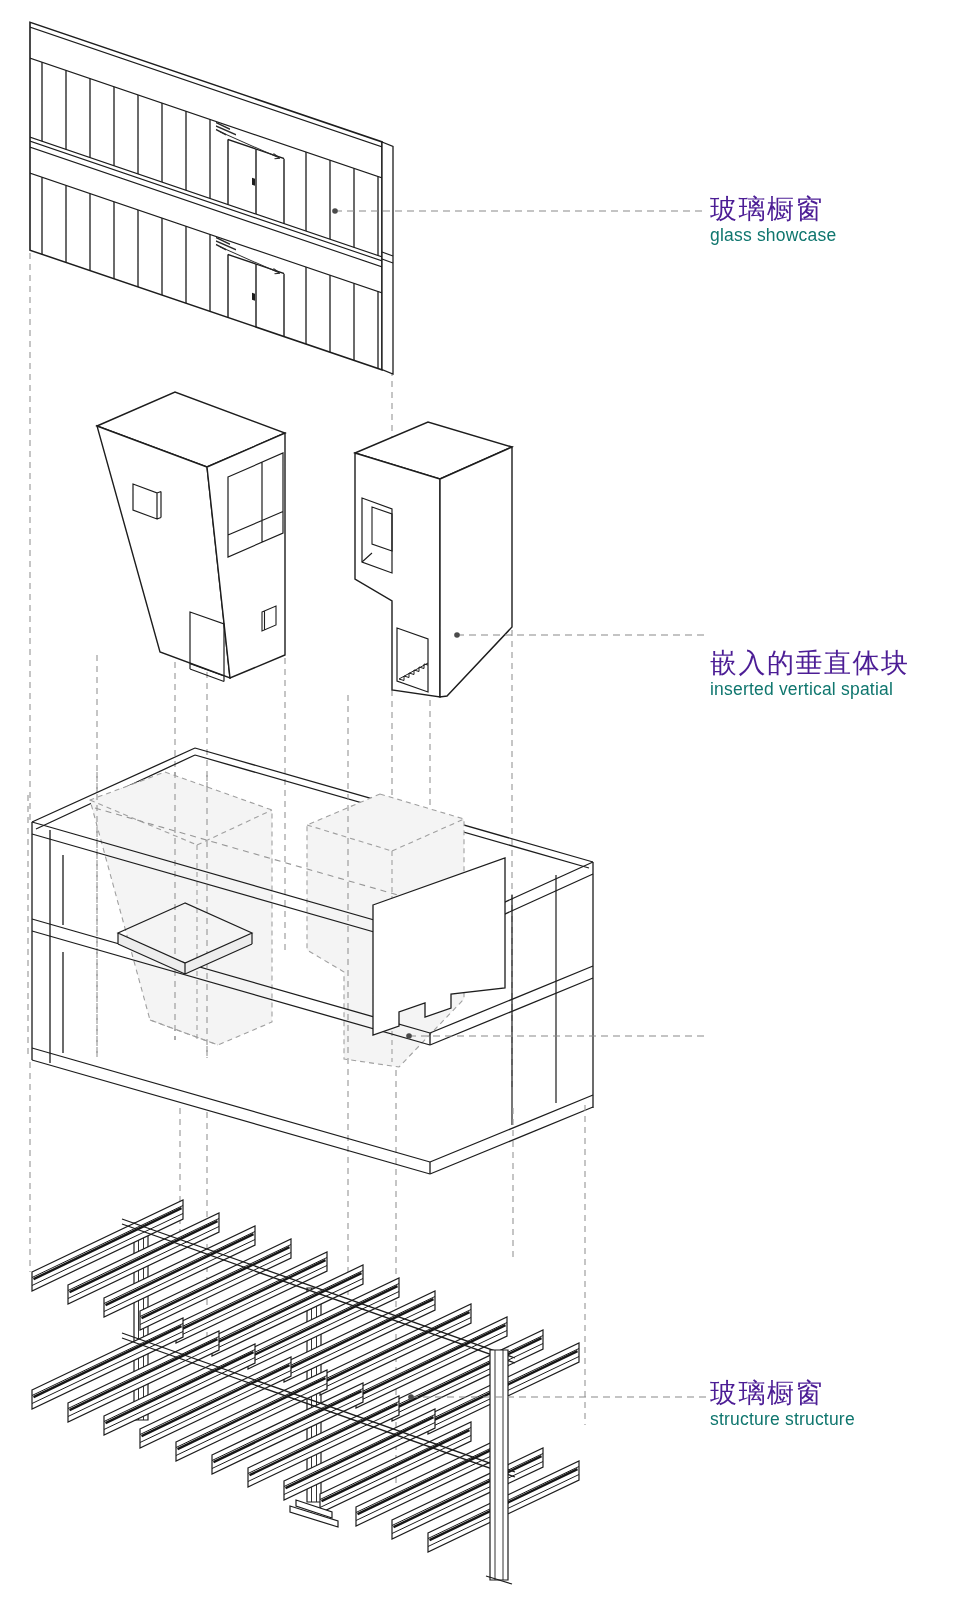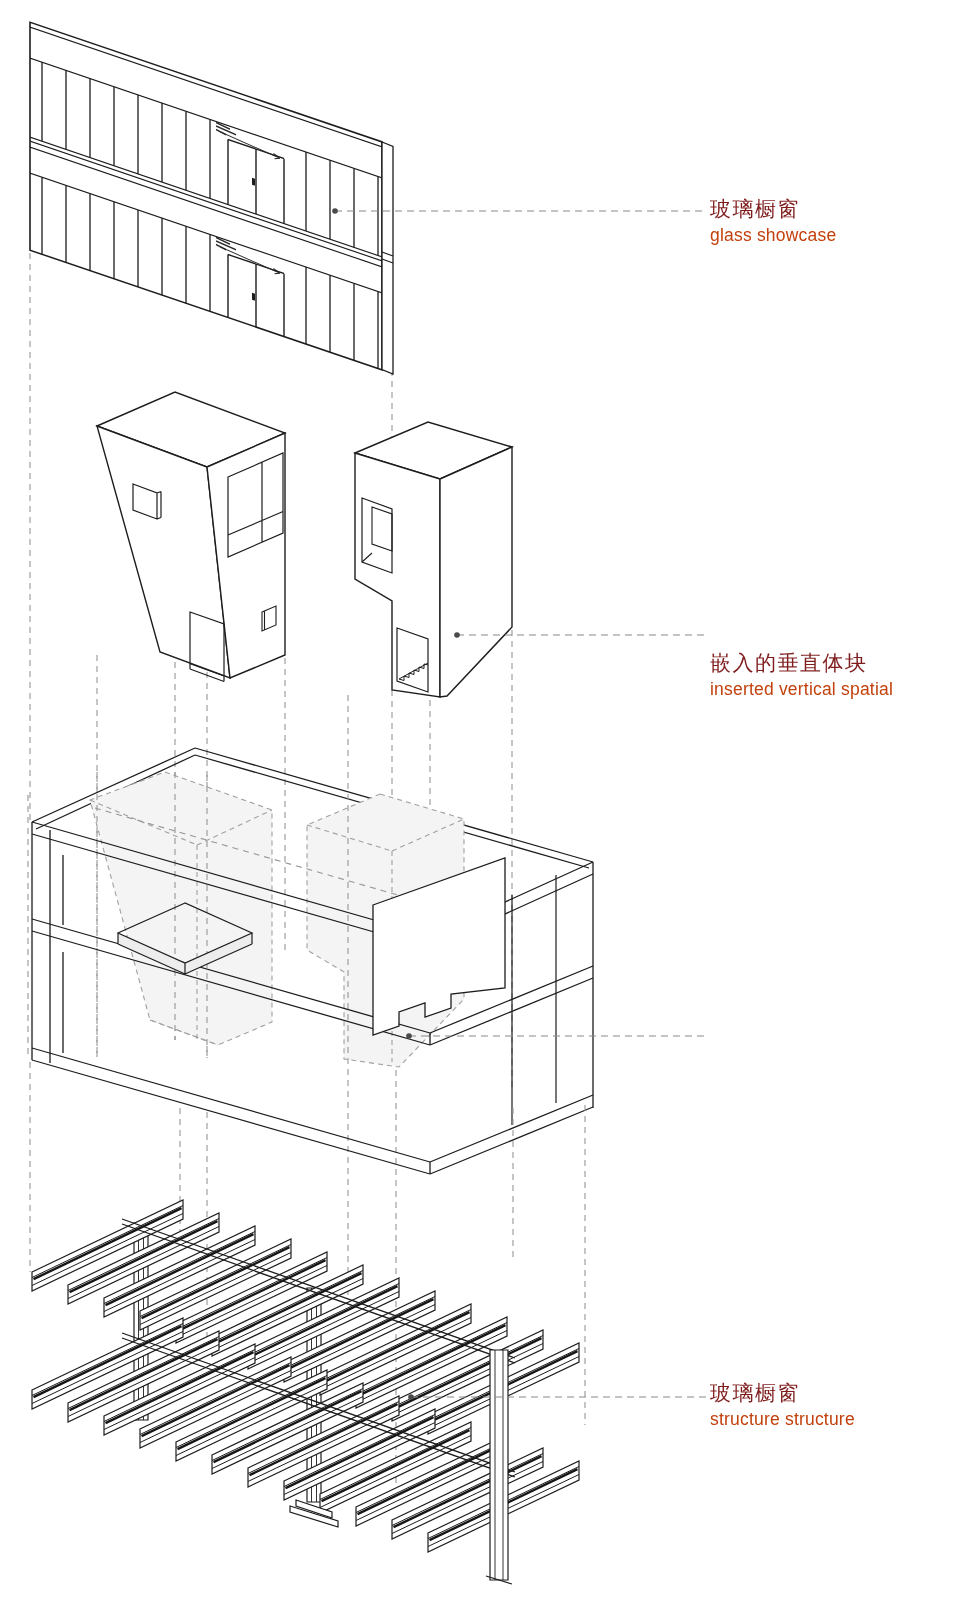--- a/index.html
+++ b/index.html
@@ -1,21 +1,21 @@
 <!DOCTYPE html>
 <html><head>
 <meta charset="utf-8">
 <style>
   html,body{margin:0;padding:0;background:#ffffff;}
   body{font-family:"Liberation Sans","DejaVu Sans",sans-serif;}
   .canvas{position:relative;width:960px;height:1605px;background:#fff;overflow:hidden;}
   .canvas svg{position:absolute;left:0;top:0;}
   .label{position:absolute;left:710px;color:#3d3d3d;}
-  .label .cn{font-size:21px;letter-spacing:1.5px;line-height:26px;color:#7f1d1d;}
-  .label .en{font-size:17.5px;line-height:26px;color:#c2410c;letter-spacing:0.2px;}
+  .label .cn{font-size:27px;letter-spacing:1.5px;line-height:26px;color:#4c1d95;}
+  .label .en{font-size:17.5px;line-height:26px;color:#0f766e;letter-spacing:0.2px;}
 </style>
 </head>
 <body>
 
 <div class="canvas">
 
 <svg width="960" height="1605" viewBox="0 0 960 1605">
   <defs>
     <g id="ibeam">
       <path d="M0,0 L151,-72 L151,-53 L0,19 Z" fill="#ffffff" stroke="#1d1d1d" stroke-width="1.2"></path>

